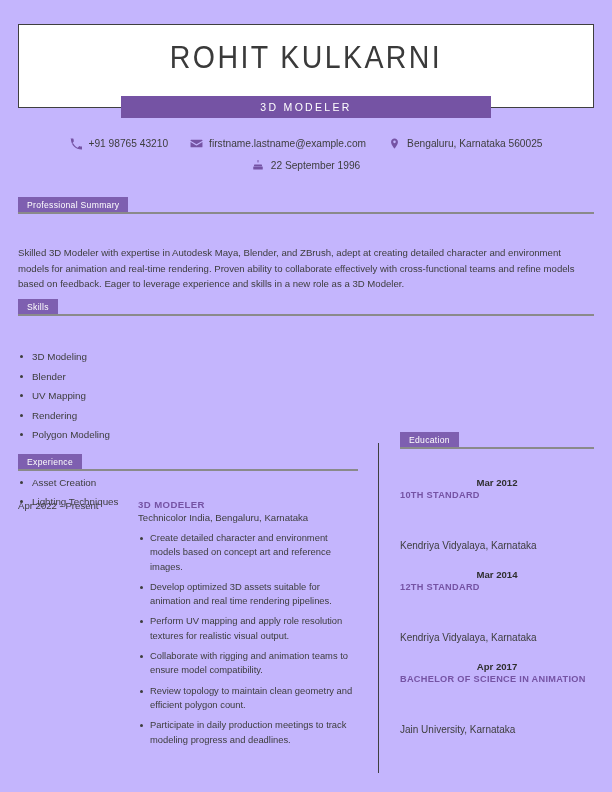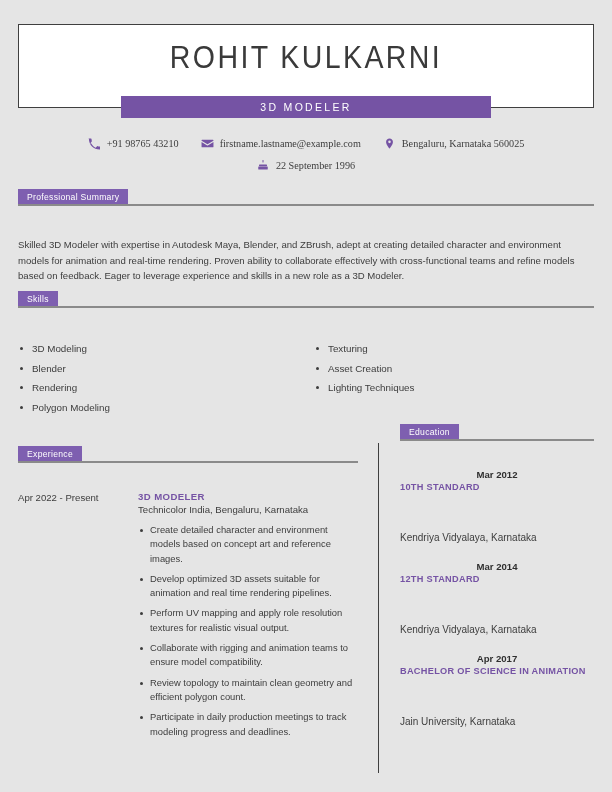--- a/index.html
+++ b/index.html
@@ -15,21 +15,21 @@
     color: #3d3d3d;
     position: relative;
     overflow: hidden;
   }
 
   .page {
     position: absolute;
     left: 0; top: 0;
     width: 612px;
     height: 792px;
-    background: #e5e5e5;
+    background: #c4b5fd;
   }
 
   
   .header-box {
     position: absolute;
     left: 18px;
     top: 24px;
     width: 576px;
     height: 84px;
     border: 1.4px solid #3f3f3f;
@@ -71,21 +71,20 @@
   .contact-row {
     position: absolute;
     left: 18px;
     width: 576px;
     display: flex;
     align-items: center;
     justify-content: center;
     gap: 22px;
     font-size: 10.2px;
     color: #3d3d3d;
-    font-family: Liberation Serif, serif;
   }
   .contact-row.row1 { top: 137px; }
   .contact-row.row2 { top: 159px; }
 
   .contact-item {
     display: flex;
     align-items: center;
     gap: 6px;
     white-space: nowrap;
   }
@@ -100,20 +99,21 @@
   }
   .cicon svg { display: block; }
 
   
   .sec {
     position: absolute;
   }
   .sec-head {
     position: relative;
     height: 16px;
+    margin-top: 8px;
   }
   .sec-tag {
     position: absolute;
     left: 0;
     top: 0;
     height: 16px;
     background: #7e5fb0;
     color: #ffffff;
     font-size: 8.6px;
     letter-spacing: 0.3px;
@@ -135,21 +135,22 @@
   
   .summary-text {
     font-size: 9.6px;
     line-height: 1.62;
     color: #3d3d3d;
   }
 
   
   .skills-cols {
     display: flex;
-    gap: 16px;
+    gap: 8px;
+    flex-direction: column;
   }
   .skills-col { width: 50%; }
   .skill-li {
     position: relative;
     padding-left: 14px;
     font-size: 9.8px;
     line-height: 19.6px;
     color: #3d3d3d;
   }
   .skill-li::before {
@@ -306,20 +307,21 @@
 
   <div class="sec" style="left:18px; top:291px; width:576px;">
     <div class="sec-head">
       <div class="sec-tag">Skills</div>
       <div class="sec-rule"></div>
     </div>
     <div class="skills-cols" style="margin-top:32px;">
       <div class="skills-col">
         <div class="skill-li">3D Modeling</div>
         <div class="skill-li">Blender</div>
+        <div class="skill-li">UV Mapping</div>
         <div class="skill-li">Rendering</div>
         <div class="skill-li">Polygon Modeling</div>
       </div>
       <div class="skills-col">
         <div class="skill-li">Texturing</div>
         <div class="skill-li">Asset Creation</div>
         <div class="skill-li">Lighting Techniques</div>
       </div>
     </div>
   </div>

